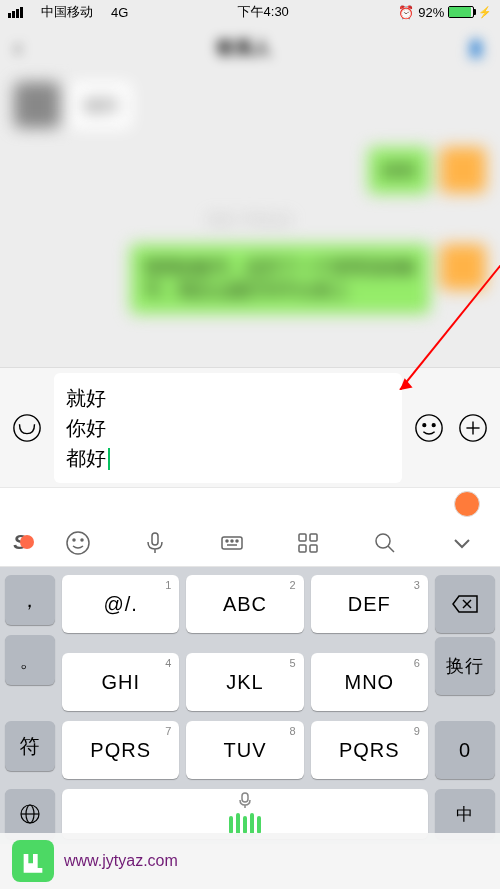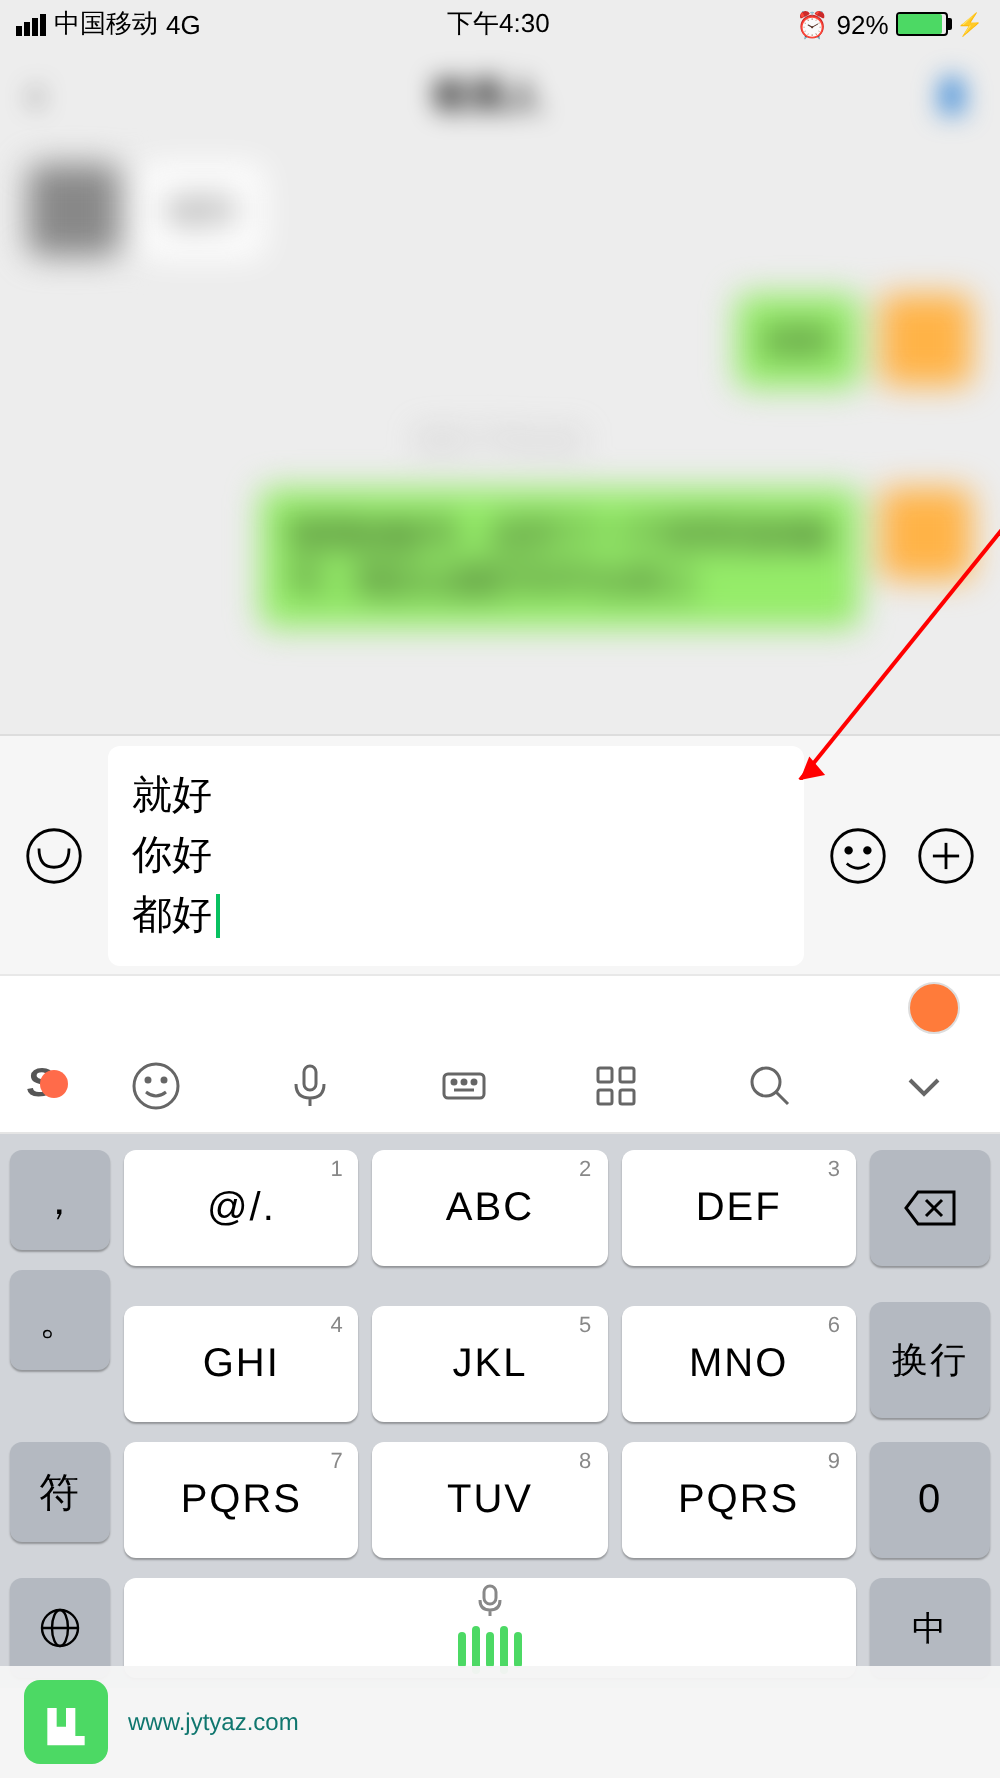--- a/index.html
+++ b/index.html
@@ -1,18 +1,18 @@
 <!DOCTYPE html>
 <html><head>
 <meta charset="utf-8">
 <style>
 *{margin:0;padding:0;box-sizing:border-box;font-family:-apple-system,Helvetica,Arial,sans-serif}
 body{width:500px;height:889px;background:#ededed;position:relative;overflow:hidden}
 .status-bar{height:24px;background:#ededed;display:flex;align-items:center;justify-content:space-between;padding:0 8px;font-size:13px;font-weight:500}
-.status-left{display:flex;align-items:center;gap:4px}
+.status-left{display:flex;align-items:center;gap:18px}
 .status-right{display:flex;align-items:center;gap:4px}
 .signal{display:flex;align-items:flex-end;gap:1px}
 .signal i{width:3px;background:#000;display:block}
 .signal i:nth-child(1){height:5px}.signal i:nth-child(2){height:7px}.signal i:nth-child(3){height:9px}.signal i:nth-child(4){height:11px}
 .battery{width:26px;height:12px;border:1px solid #000;border-radius:2px;position:relative;display:flex;align-items:center}
 .battery::after{content:'';position:absolute;right:-3px;width:2px;height:6px;background:#000;border-radius:0 1px 1px 0}
 .battery-fill{width:92%;height:100%;background:#4cd964;border-radius:1px}
 .nav{height:48px;display:flex;align-items:center;justify-content:space-between;padding:0 14px;filter:blur(6px)}
 .back{font-size:24px;color:#333}
 .nav-title{font-size:18px;font-weight:600;color:#000}
@@ -48,32 +48,32 @@
 .key.gray{background:#b4b9c1}
 .key.narrow{flex:0 0 50px}
 .key.wide{flex:1}
 .key.bottom{height:50px}
 .key-num{position:absolute;top:4px;right:8px;font-size:11px;color:#888}
 .key-main{font-size:20px;color:#000;letter-spacing:1px}
 .key.gray .key-main{color:#000}
 .kb-grid{display:flex;gap:7px}
 .kb-left{flex:0 0 50px;display:flex;flex-direction:column;gap:10px}
 .kb-mid{flex:1;display:flex;flex-direction:column;gap:10px}
-.kb-right{flex:0 0 60px;display:flex;flex-direction:column;gap:18px}
+.kb-right{flex:0 0 60px;display:flex;flex-direction:column;gap:4px}
 .space-key{flex:1;display:flex;align-items:center;justify-content:center;gap:4px}
 .space-icon{display:flex;gap:3px;align-items:center}
 .space-icon i{width:4px;height:18px;background:#4cd964;border-radius:2px}
 .space-icon i:nth-child(2){height:24px}
 .space-icon i:nth-child(4){height:24px}
 .bottom-bar{position:absolute;bottom:0;left:0;right:0;height:56px;background:rgba(245,245,245,.96);display:flex;align-items:center;padding:0 12px;gap:10px}
 .logo{width:42px;height:42px;border-radius:8px;background:#4cd964;display:flex;align-items:center;justify-content:center}
 .logo svg{width:28px;height:28px;fill:#fff}
 .site-info{display:flex;flex-direction:column;line-height:1.2}
 .site-name{font-size:18px;font-weight:600;color:#333}
-.site-url{font-size:12px;color:#0f766e}
+.site-url{font-size:16px;color:#701a75}
 </style>
 </head>
 <body>
 
 <div class="status-bar">
  <div class="status-left">
   <span class="signal">
         <i></i>
         <i></i>
         <i></i>

